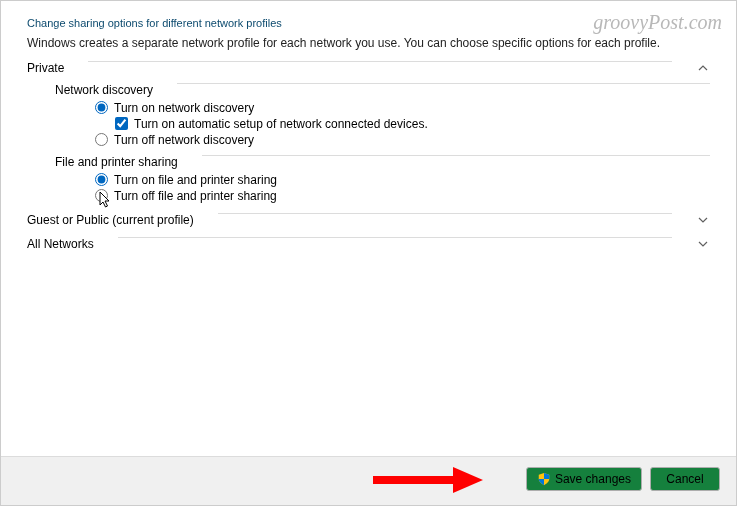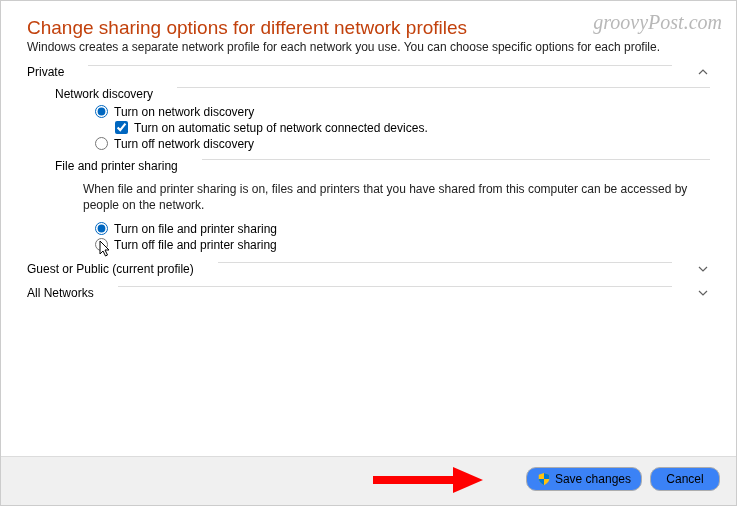--- a/index.html
+++ b/index.html
@@ -19,23 +19,24 @@
       display: flex;
       flex-direction: column;
       position: relative;
     }
     .content {
       flex: 1;
       padding: 16px 26px 8px 26px;
       overflow: hidden;
     }
     .page-title {
-      color: #c2410c;
-      font-size: 19px;
+      color: #0c4a6e;
+      font-size: 11px;
       font-weight: 400;
+      margin-bottom: 6px;
     }
     .page-sub {
       color: #222;
       margin-bottom: 10px;
       line-height: 1.35;
     }
     .section-row {
       display: flex;
       align-items: flex-start;
       gap: 24px;
@@ -87,23 +88,23 @@
       border-top: 1px solid #dcdcdc;
       background: #f0f0f0;
       padding: 10px 16px 14px 16px;
       display: flex;
       justify-content: flex-end;
       gap: 8px;
       align-items: center;
       position: relative;
     }
     .btn {
-      background: #3b82f6;
+      background: #15803d;
       border: 1px solid #adadad;
-      border-radius: 10px;
+      border-radius: 3px;
       padding: 4px 14px;
       font-family: inherit;
       font-size: 12px;
       cursor: pointer;
       display: inline-flex;
       align-items: center;
       gap: 4px;
       min-width: 70px;
       justify-content: center;
     }
@@ -176,21 +177,20 @@
           <label>Turn off network discovery</label>
         </div>
       </div>
     </div>
 
     <div class="subsection">
       <div class="section-row">
         <span class="section-label">File and printer sharing</span>
         <span class="section-rule"></span>
       </div>
-      <p class="desc">When file and printer sharing is on, files and printers that you have shared from this computer can be accessed by people on the network.</p>
       <div class="opts" style="position:relative;">
         <div class="opt-row">
           <input type="radio" name="fp" checked="" style="">
           <label>Turn on file and printer sharing</label>
         </div>
         <div class="opt-row">
           <input type="radio" name="fp" style="">
           <label>Turn off file and printer sharing</label>
         </div>
         <svg class="cursor" style="left:4px; top:18px;" viewBox="0 0 16 20">

